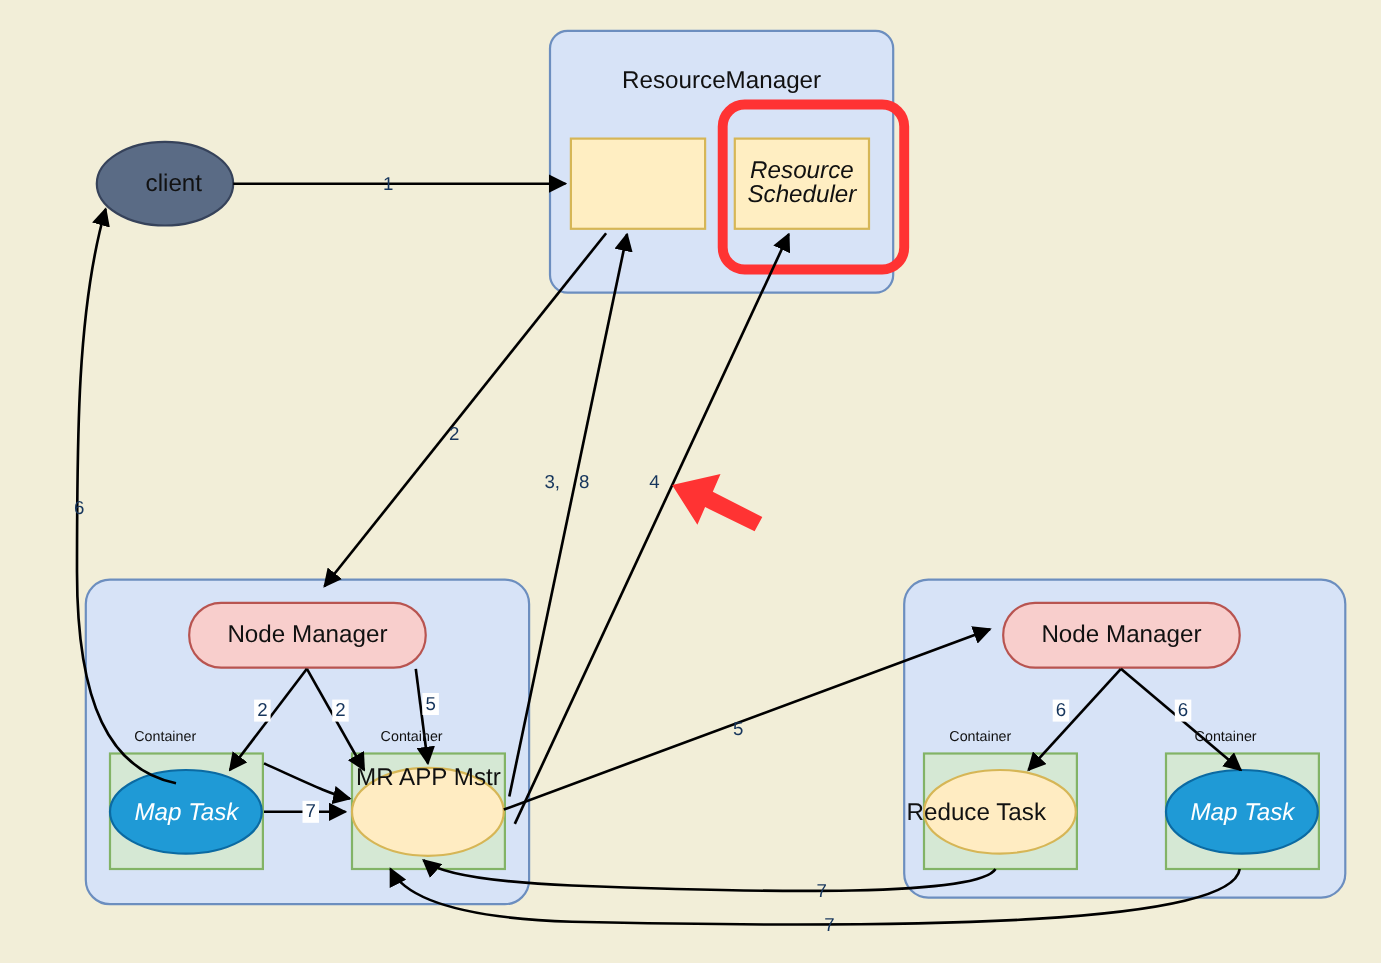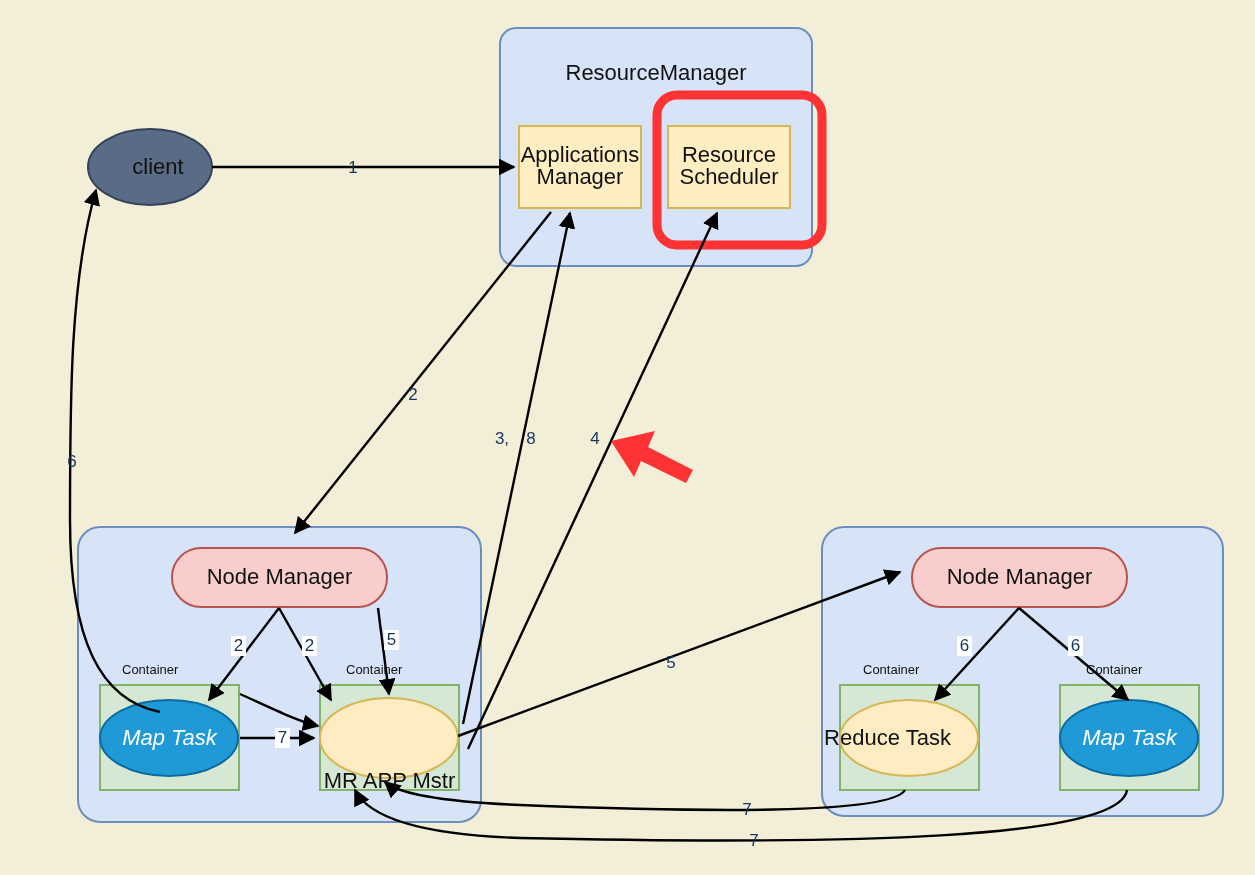--- a/index.html
+++ b/index.html
@@ -137,38 +137,36 @@
   <svg class="layer" id="labels" viewBox="0 0 1255 875">
     <g>
       <path d="M 611 441 L 655 431 L 648 447 L 693 470 L 686 483 L 641 461 L 634 477 Z" fill="#ff3333"></path>
     </g>
   </svg>
 
   <div class="node-text" style="left:88px; top:156px; width:140px;">client</div>
 
   <div class="node-text" style="left:500px; top:62px; width:312px;">ResourceManager</div>
 
-  <div class="node-text" style="left:519px; top:144px; width:122px;">Applications
-Manager</div>
-
-  <div class="node-text" style="left:668px; top:144px; width:122px;">Resource
+
+  <div class="node-text" style="left:668px; top:144px; width:122px;font-style:italic;">Resource
 Scheduler</div>
 
   <div class="node-text" style="left:172px; top:566px; width:215px;">Node Manager</div>
 
   <div class="node-text" style="left:912px; top:566px; width:215px;">Node Manager</div>
 
   <div class="caption" style="left:122px; top:662px;">Container</div>
   <div class="caption" style="left:346px; top:662px;">Container</div>
   <div class="caption" style="left:863px; top:662px;">Container</div>
   <div class="caption" style="left:1086px; top:662px;">Container</div>
 
   <div class="node-text white" style="left:100px; top:727px; width:139px;">Map Task</div>
 
-  <div class="node-text" style="left:316px; top:770px; width:147px;">MR APP Mstr</div>
+  <div class="node-text" style="left:316px; top:696px; width:147px;">MR APP Mstr</div>
 
   <div class="node-text" style="left:816px; top:727px; width:143px;">Reduce Task</div>
 
   <div class="node-text white" style="left:1060px; top:727px; width:139px;">Map Task</div>
 
   <div class="edge-label" style="left:346px; top:158px; width:14px;">1</div>
 
   <div class="edge-label" style="left:65px; top:452px; width:14px;">6</div>
 
   <div class="edge-label" style="left:406px; top:385px; width:14px;">2</div>

